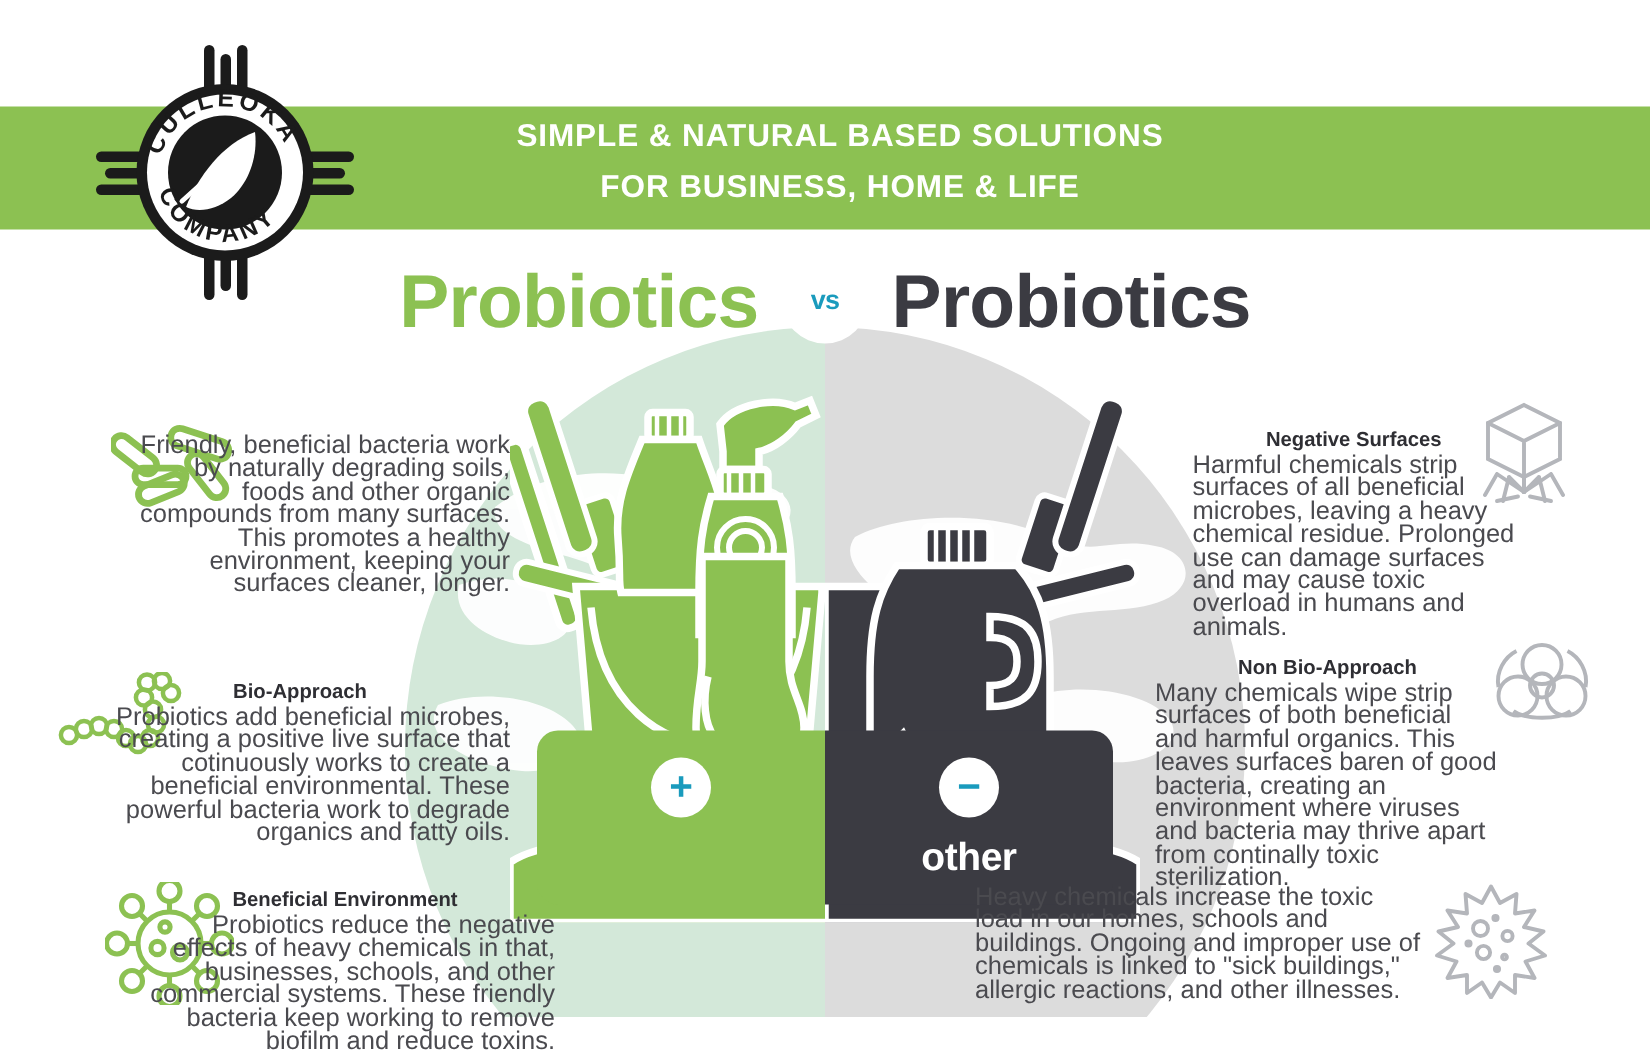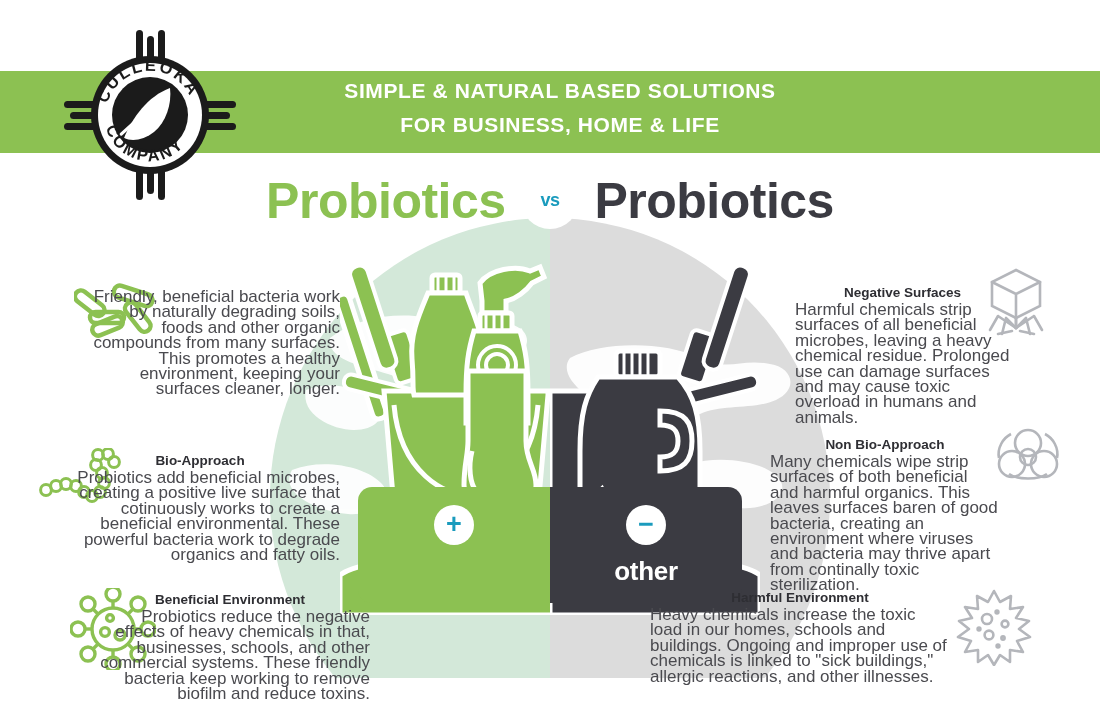--- a/index.html
+++ b/index.html
@@ -423,17 +423,16 @@
     <div class="bhead">Negative Surfaces</div>
     <div class="bbody">Harmful chemicals strip surfaces of all beneficial microbes, leaving a heavy chemical residue. Prolonged use can damage surfaces and may cause toxic overload in humans and animals.</div>
   </div>
 
   <div class="block left-al" id="blk-nonbio">
     <div class="bhead">Non Bio-Approach</div>
     <div class="bbody">Many chemicals wipe strip surfaces of both beneficial and harmful organics. This leaves surfaces baren of good bacteria, creating an environment where viruses and bacteria may thrive apart from continally toxic sterilization.</div>
   </div>
 
   <div class="block left-al" id="blk-harmenv">
-    <div class="bhead">Harmful Environment</div>
     <div class="bbody">Heavy chemicals increase the toxic load in our homes, schools and buildings. Ongoing and improper use of chemicals is linked to "sick buildings," allergic reactions, and other illnesses.</div>
   </div>
 
 </div>
 
 </body></html>

